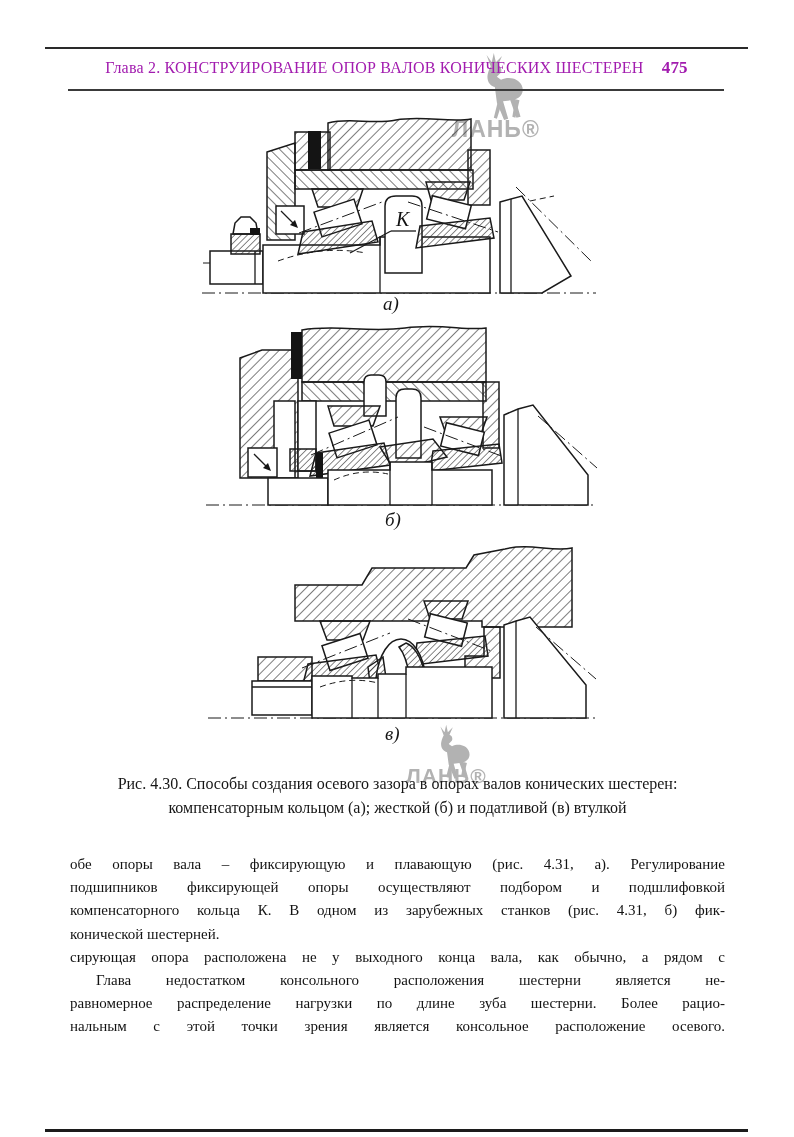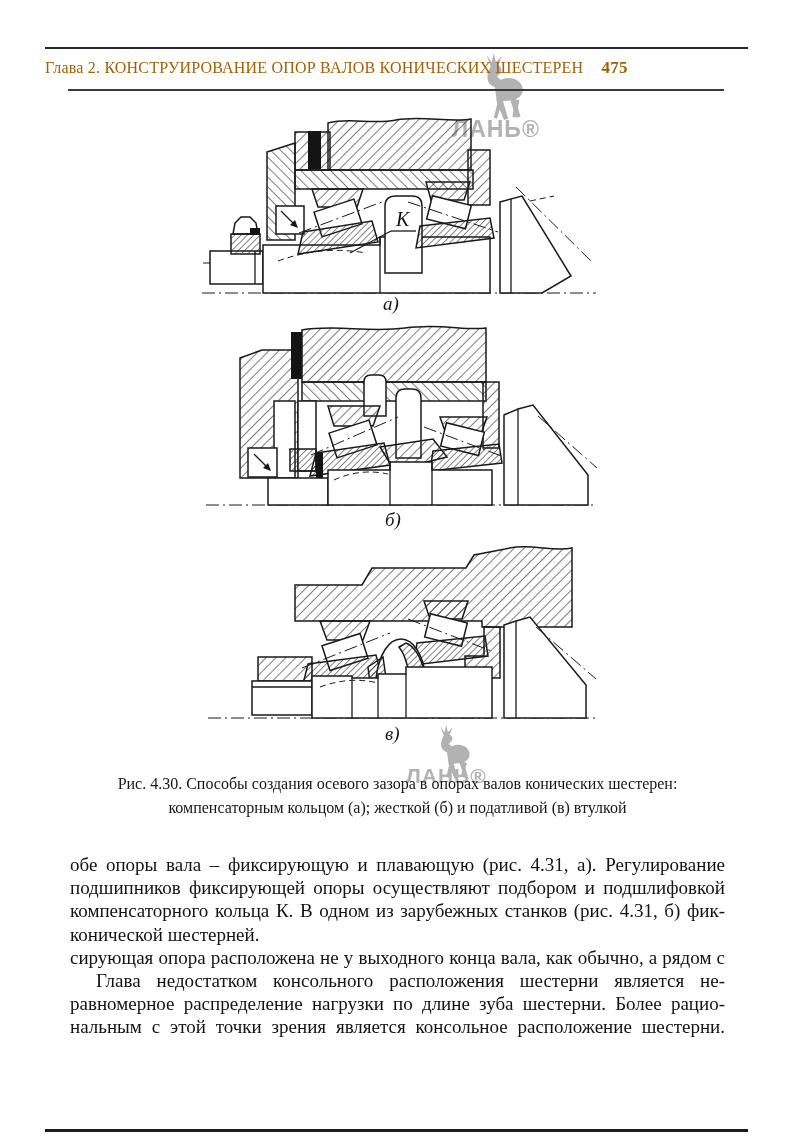--- a/index.html
+++ b/index.html
@@ -4,21 +4,21 @@
 <style>
   html,body{margin:0;padding:0;}
   body{background:#e8e8e8;font-family:"Liberation Serif","DejaVu Serif",serif;}
   #page{position:relative;width:794px;height:1137px;background:#ffffff;overflow:hidden;color:#161616;}
 
   .rule{position:absolute;background:#2a2a2a;}
   #rule-top{left:45px;top:47px;width:703px;height:2px;}
   #rule-header{left:68px;top:89px;width:656px;height:2px;background:#3a3a3a;}
   #rule-bottom{left:45px;top:1129px;width:703px;height:3px;background:#1c1c1c;}
 
-  #header-line{position:absolute;left:45px;top:58px;width:703px;text-align:left;font-size:16px;letter-spacing:.2px;color:#a16207;white-space:nowrap;}
+  #header-line{position:absolute;left:45px;top:58px;width:703px;text-align:center;font-size:16px;letter-spacing:.2px;color:#a21caf;white-space:nowrap;}
   #header-line .pagenum{font-weight:bold;font-size:17px;margin-left:14px;}
 
   
   .wm{position:absolute;z-index:0;}
   .wm-text{position:absolute;z-index:0;color:#b2b2b2;font-family:"Liberation Sans",sans-serif;font-weight:bold;font-size:23px;letter-spacing:1px;}
 
   figure.drawing{position:absolute;margin:0;z-index:1;}
   svg .wh{fill:#ffffff;stroke:#1a1a1a;stroke-width:1.5;}
   svg .ht{stroke:#1a1a1a;stroke-width:1.5;}
   svg .bk{fill:#141414;stroke:none;}
@@ -26,21 +26,21 @@
   svg .cl{stroke:#1a1a1a;stroke-width:1;fill:none;stroke-dasharray:13 4 2 4;}
   svg .dsh{stroke:#1a1a1a;stroke-width:1;fill:none;stroke-dasharray:6 4;}
   svg text.kl{font-family:"Liberation Serif",serif;font-style:italic;font-size:20px;fill:#111;}
 
   .fig-label{position:absolute;z-index:1;font-style:italic;font-size:19px;color:#151515;}
 
   #caption{position:absolute;left:70px;top:772px;width:655px;text-align:center;z-index:1;}
   #caption .cap-title{font-weight:normal;font-size:16px;line-height:24px;}
   #caption .cap-sub{font-size:16px;line-height:24px;font-family:Liberation Serif, serif;}
 
-  #bodytext{position:absolute;left:70px;top:853px;width:655px;z-index:1;font-size:19px;line-height:23.2px;color:#131313;}
+  #bodytext{position:absolute;left:70px;top:853px;width:655px;z-index:1;font-size:15px;line-height:23.2px;color:#131313;}
   .bline{text-align:justify;text-align-last:justify;white-space:normal;}
   .bline.last{text-align-last:left;}
   .para-indent .bline:first-child{text-indent:26px;}
 </style>
 </head>
 <body>
 
 <div id="page">
 
   <svg width="0" height="0" style="position:absolute" aria-hidden="true">
@@ -239,18 +239,18 @@
     <div>
         <div class="bline">обе опоры вала – фиксирующую и плавающую (рис. 4.31, а). Регулирование</div>
         <div class="bline">подшипников фиксирующей опоры осуществляют подбором и подшлифовкой</div>
         <div class="bline">компенсаторного кольца К. В одном из зарубежных станков (рис. 4.31, б) фик-</div>
         <div class="bline last">конической шестерней.</div>
         <div class="bline">сирующая опора расположена не у выходного конца вала, как обычно, а рядом с</div>
       </div>
     <div class="para-indent">
         <div class="bline">Глава недостатком консольного расположения шестерни является не-</div>
         <div class="bline">равномерное распределение нагрузки по длине зуба шестерни. Более рацио-</div>
-        <div class="bline">нальным с этой точки зрения является консольное расположение шестерни.</div>
+        <div class="bline">нальным с этой точки зрения является консольное расположение осевого.</div>
       </div>
   </div>
 
   <div id="rule-bottom" class="rule"></div>
 </div>
 
 </body></html>

